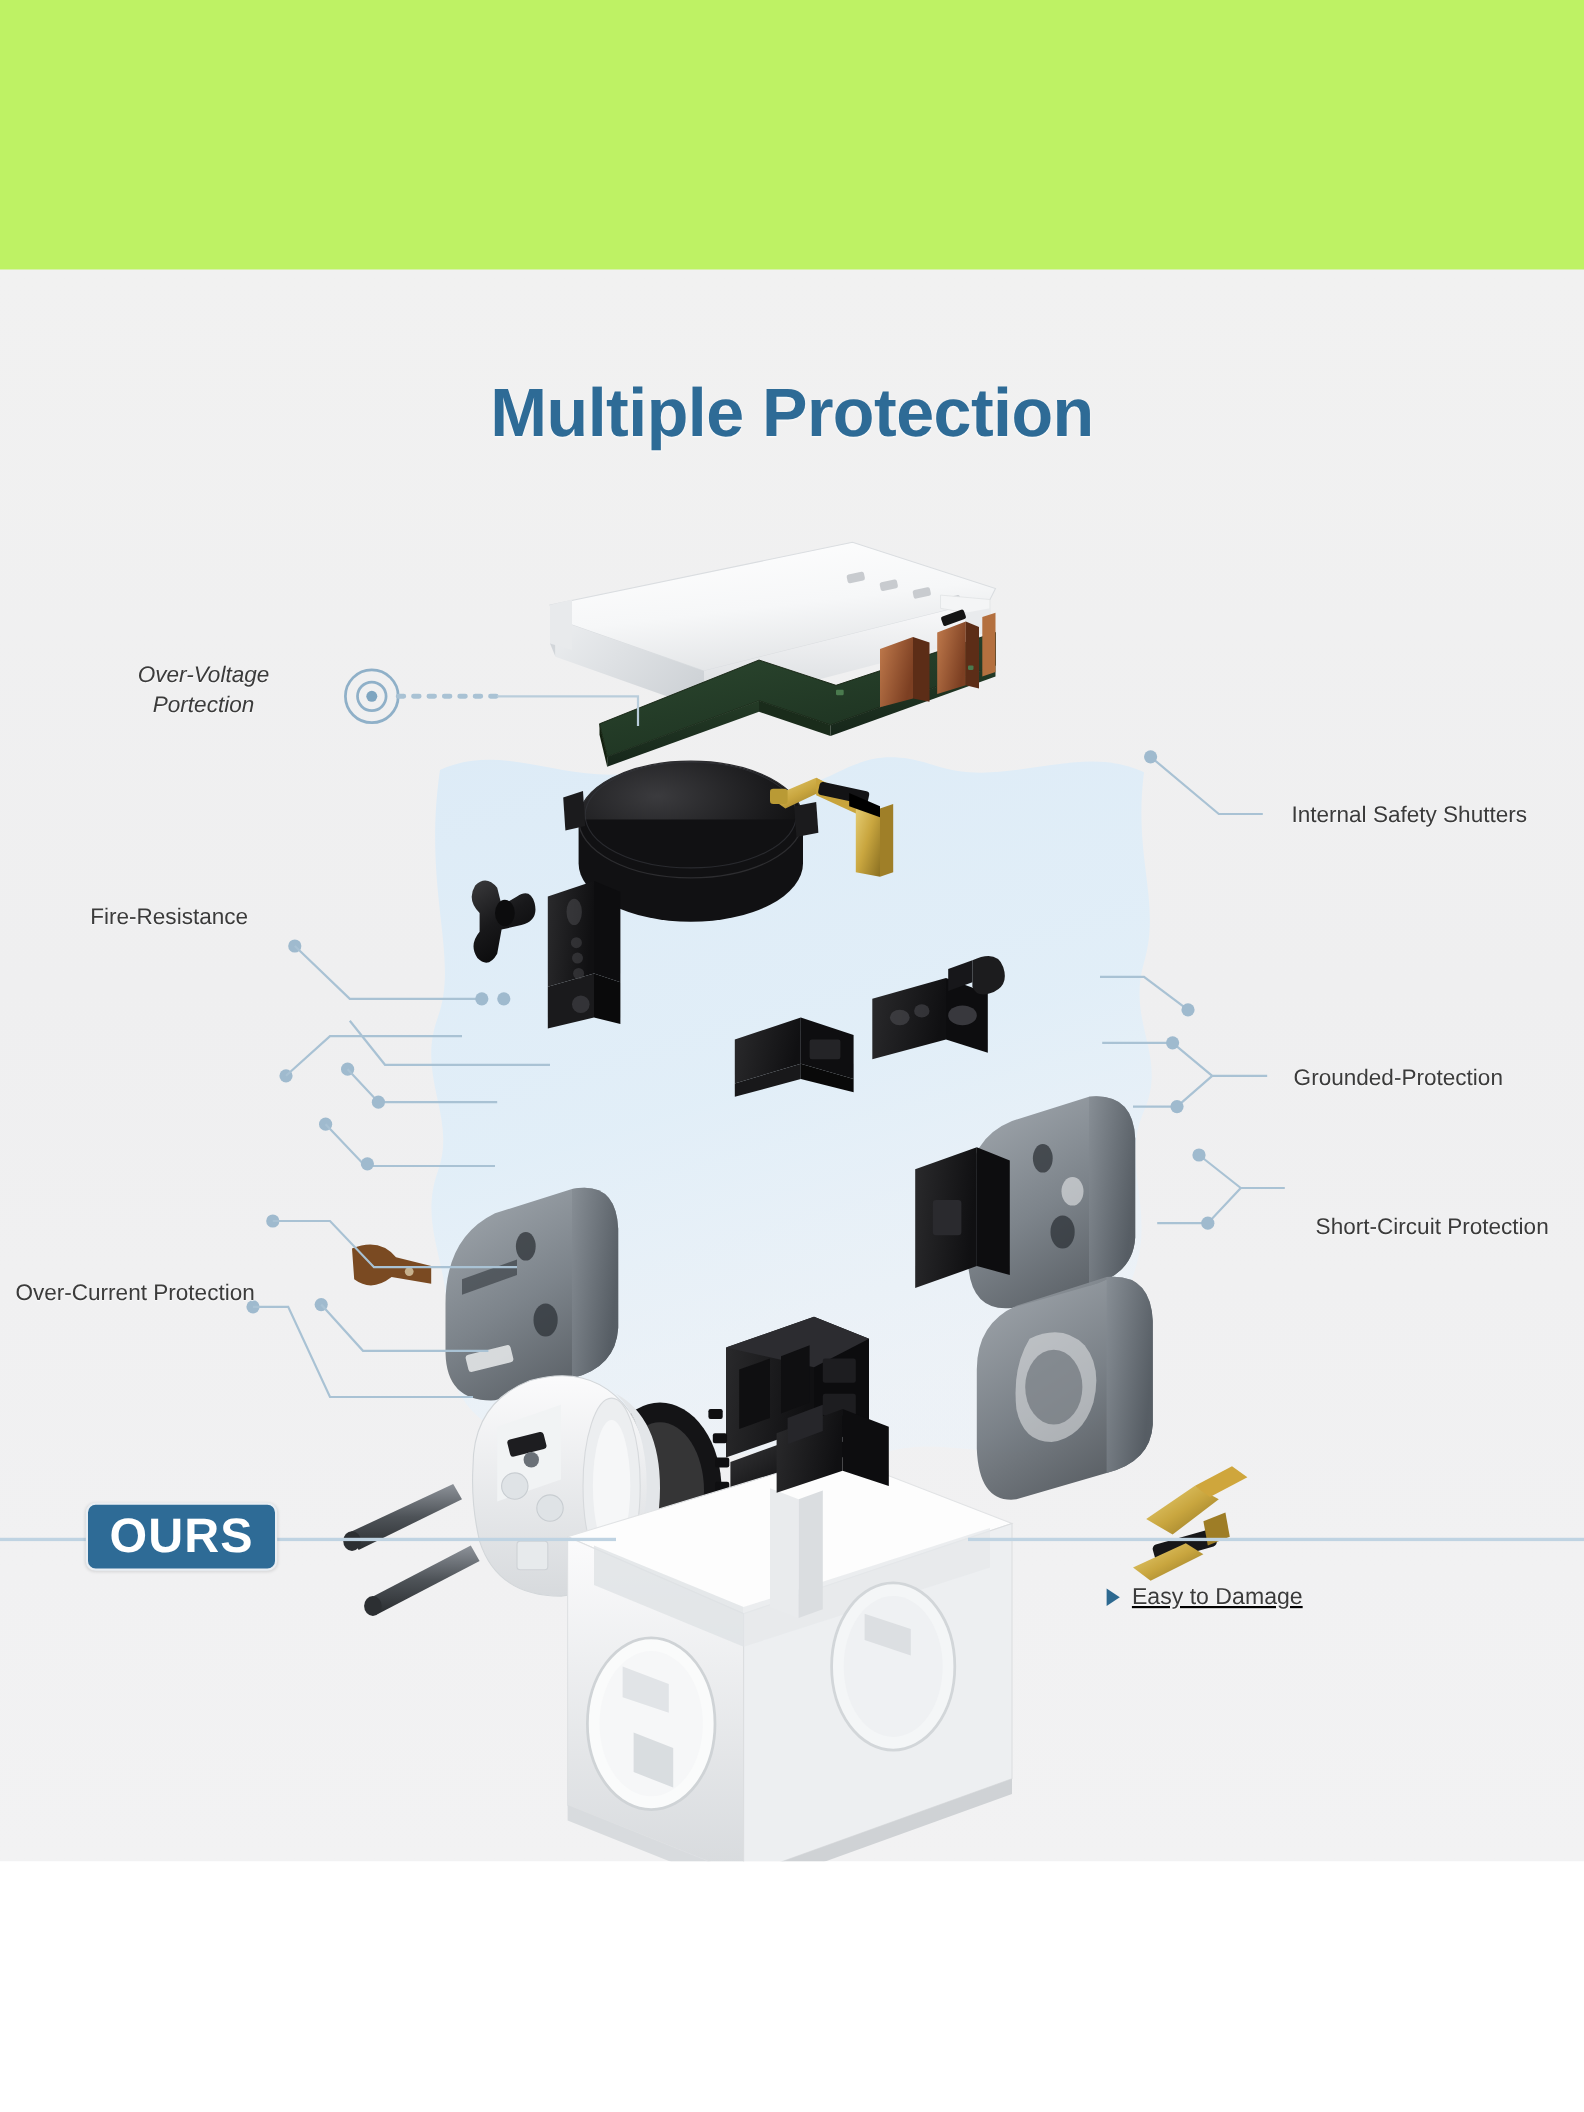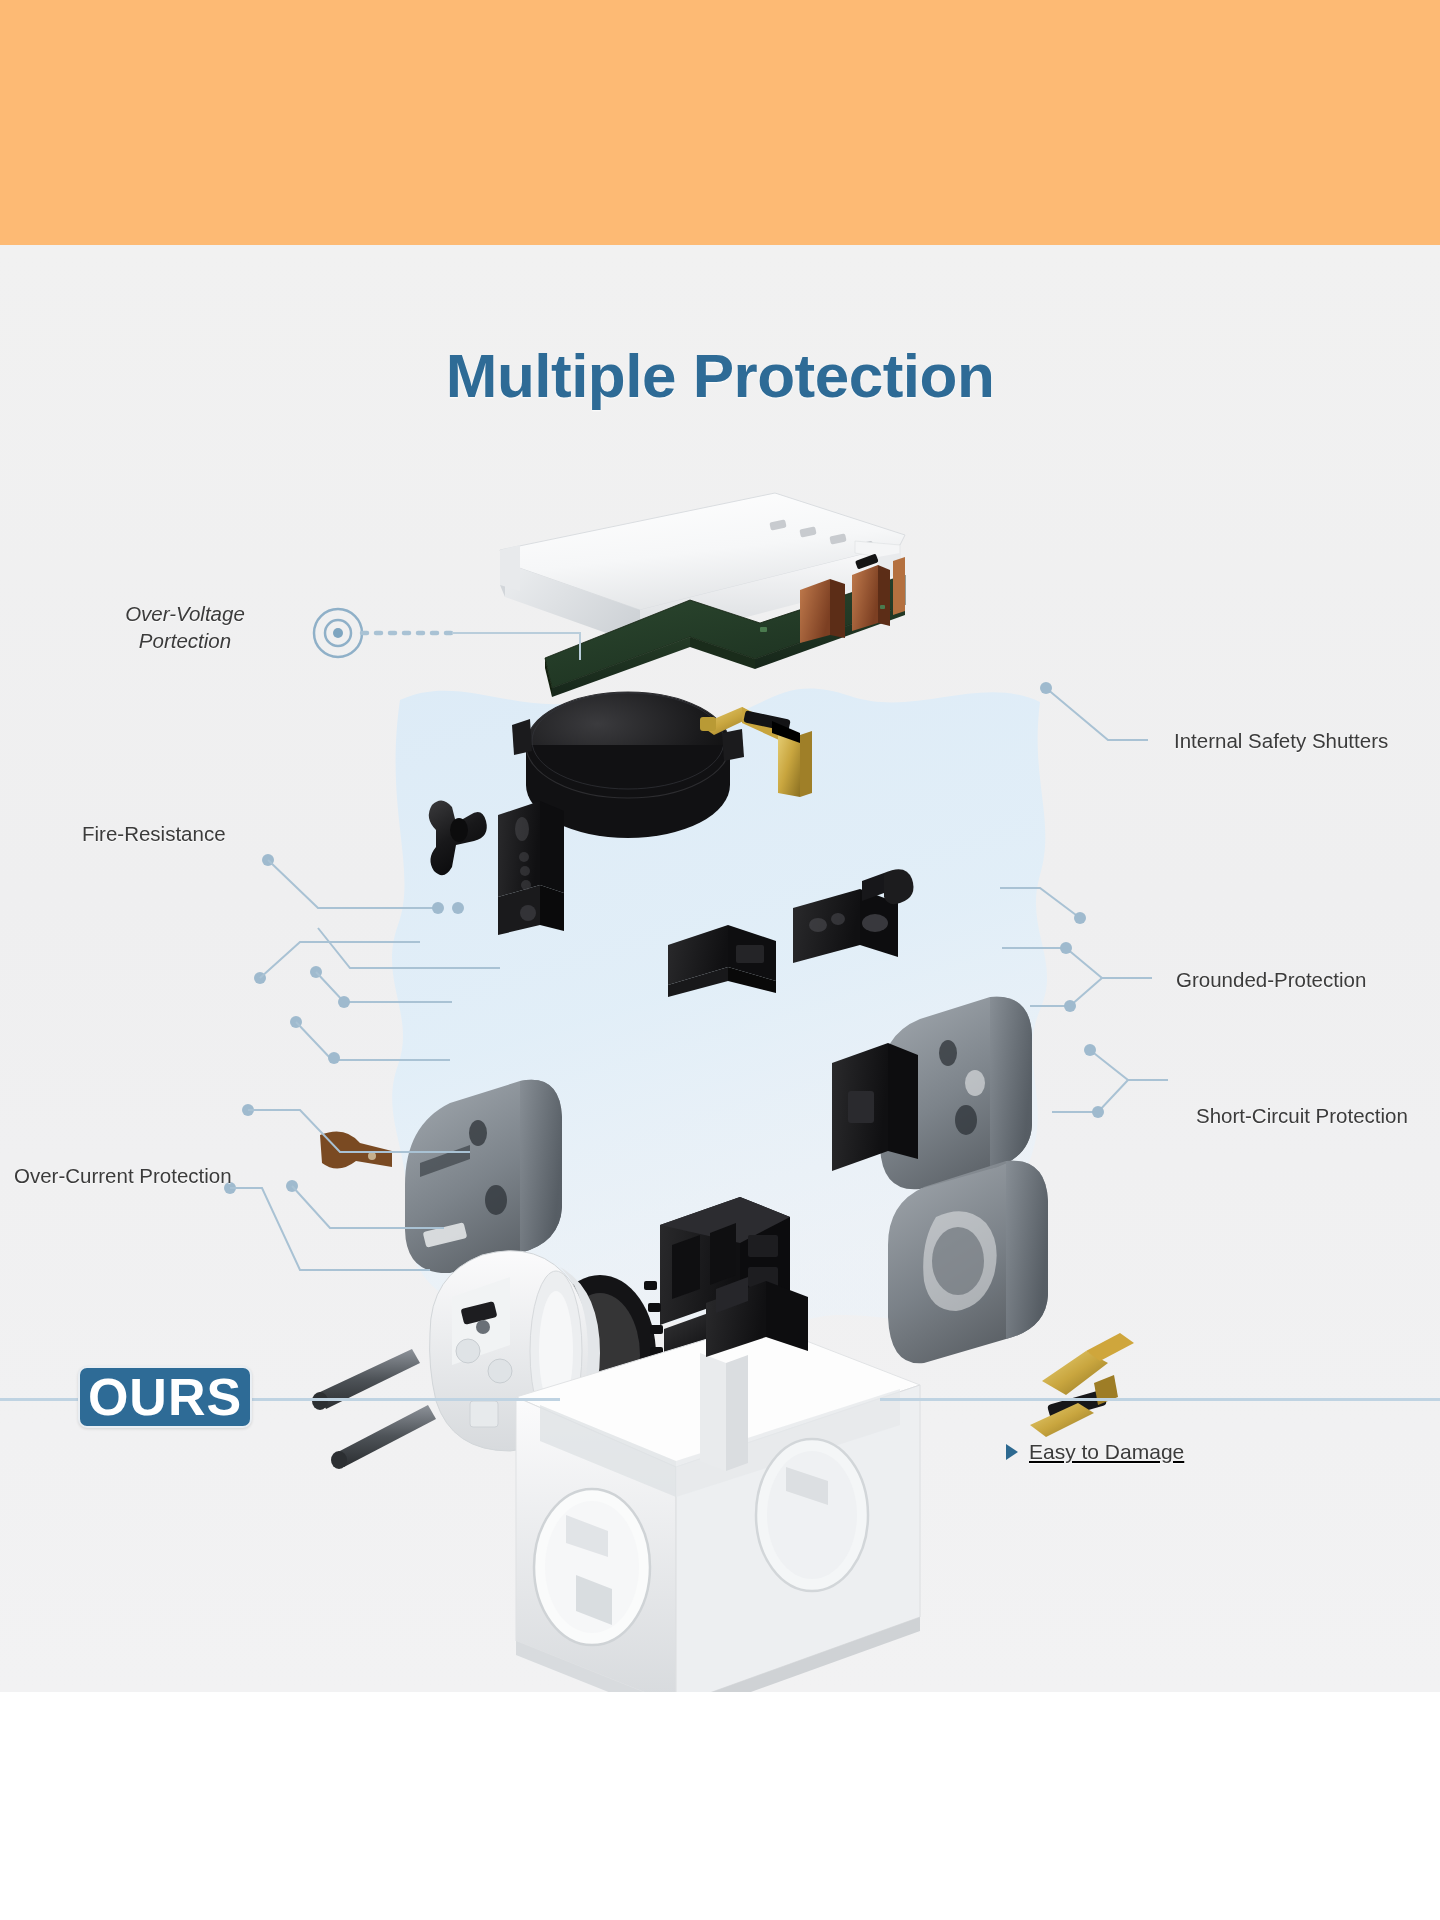--- a/index.html
+++ b/index.html
@@ -5,21 +5,21 @@
   * { box-sizing: border-box; margin: 0; padding: 0; }
   html, body {
     width: 1440px; height: 1920px;
     background: #ffffff;
     font-family: "Liberation Sans", sans-serif;
     overflow: hidden;
   }
   #stage {
     position: relative;
     width: 1440px; height: 1576px;
-    background: #fdba74;
+    background: #bef264;
   }
   
   #panel {
     position: absolute;
     left: 0; top: 245px;
     width: 1440px; height: 1447px;
     background: linear-gradient(180deg,#f1f1f1 0%,#efeff0 45%,#f2f2f3 100%);
   }
   
   #title {
@@ -63,21 +63,21 @@
     position: absolute;
     height: 3px;
     background: #bfd3e2;
   }
   .badge {
     position: absolute;
     background: #2e6b96;
     border: 2px solid #e9eef3;
     border-radius: 9px;
     color: #ffffff;
-    font-size: 52px;
+    font-size: 44px;
     font-weight: 700;
     letter-spacing: 1px;
     display: flex;
     align-items: center;
     justify-content: center;
     box-shadow: 0 1px 3px rgba(0,0,0,.12);
   }
   .bullets { position: absolute; }
   .bullet {
     display: flex;

